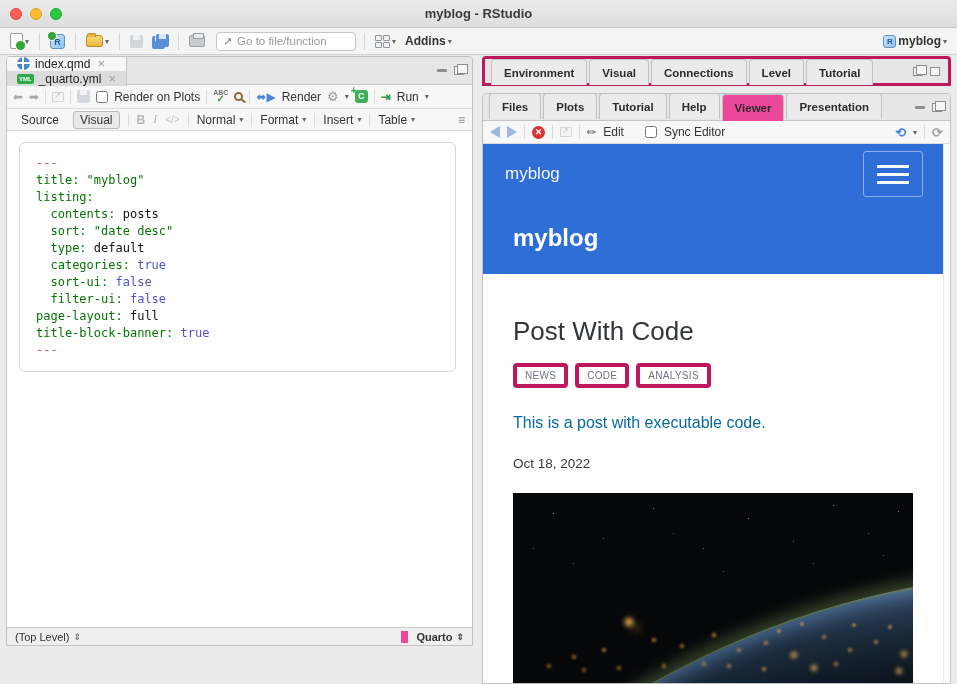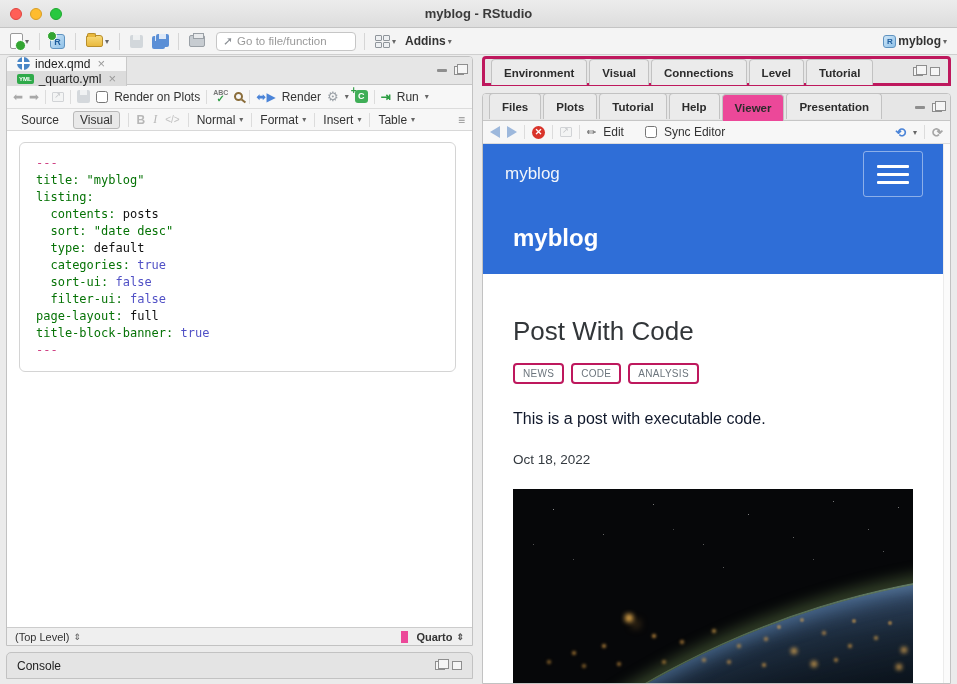--- a/index.html
+++ b/index.html
@@ -131,22 +131,22 @@
   .viewer-gutter { width:7px; background:#fbfbfb; border-left:1px solid #ececec; }
   .site-banner { height:130px; background:var(--banner_blue,#2f6ed7); position:relative; color:#fff; }
   .navbar-title { position:absolute; left:22px; top:20px; font-size:17px; color:#f2f5fa; }
   .hamburger { position:absolute; right:20px; top:7px; width:60px; height:46px; border:1px solid rgba(255,255,255,.45); border-radius:3px; display:flex; flex-direction:column; justify-content:center; align-items:center; gap:5px; }
   .hamburger span { width:32px; height:3px; background:#fff; border-radius:1px; }
   .banner-title { position:absolute; left:30px; bottom:22px; font-size:24px; font-weight:bold; }
 
   .post { padding:42px 30px 0 30px; color:#343a40; }
   .post-title { font-size:26px; font-weight:normal; color:#323639; }
   .tags { display:flex; gap:7px; margin-top:16px; }
-  .tag { border:2px solid #be185d; border-radius:4px; padding:3px 8px; font-size:10px; color:#6c757d; letter-spacing:.3px; }
-  .post-desc { margin-top:26px; font-size:16px; color:#0f172a; }
+  .tag { border:4px solid #be185d; border-radius:4px; padding:3px 8px; font-size:10px; color:#6c757d; letter-spacing:.3px; }
+  .post-desc { margin-top:26px; font-size:16px; color:#0369a1; }
   .post-date { margin-top:24px; font-size:13.5px; }
   .post-author { margin-top:8px; font-size:13.5px; }
 
   
   .earth-img { position:relative; margin:22px 0 0 0; width:400px; height:200px; background:#060709; overflow:hidden; }
   .stars { position:absolute; width:1px; height:1px; background:transparent; border-radius:50%;
     box-shadow: 40px 20px 0 0 rgba(255,255,255,.7), 90px 45px 0 0 rgba(255,255,255,.5), 140px 15px 0 0 rgba(255,255,255,.6),
       190px 55px 0 0 rgba(255,255,255,.45), 235px 25px 0 0 rgba(255,255,255,.65), 280px 48px 0 0 rgba(255,255,255,.5),
       320px 12px 0 0 rgba(255,255,255,.6), 355px 40px 0 0 rgba(255,255,255,.5), 385px 18px 0 0 rgba(255,255,255,.6),
       60px 70px 0 0 rgba(255,255,255,.4), 210px 78px 0 0 rgba(255,255,255,.45), 300px 70px 0 0 rgba(255,255,255,.4),
@@ -335,27 +335,20 @@
               <span>(Top Level)</span>
               <span class="updown">⇕</span>
             </span>
           <span class="status-right">
               <span>Quarto</span>
               <span class="updown">⇕</span>
             </span>
         </div>
       </div>
 
-      <div class="console-pane">
-        <span class="console-title">Console</span>
-        <span class="console-icons">
-          <span class="ic-restore"></span>
-          <span class="ic-max"></span>
-        </span>
-      </div>
     </div>
 
     <div class="right-col">
       <div class="env-pane">
         <div style="display:flex;">
             <div class="rtab">Environment</div>
             <div class="rtab">Visual</div>
             <div class="rtab">Connections</div>
             <div class="rtab">Level</div>
             <div class="rtab">Tutorial</div>

